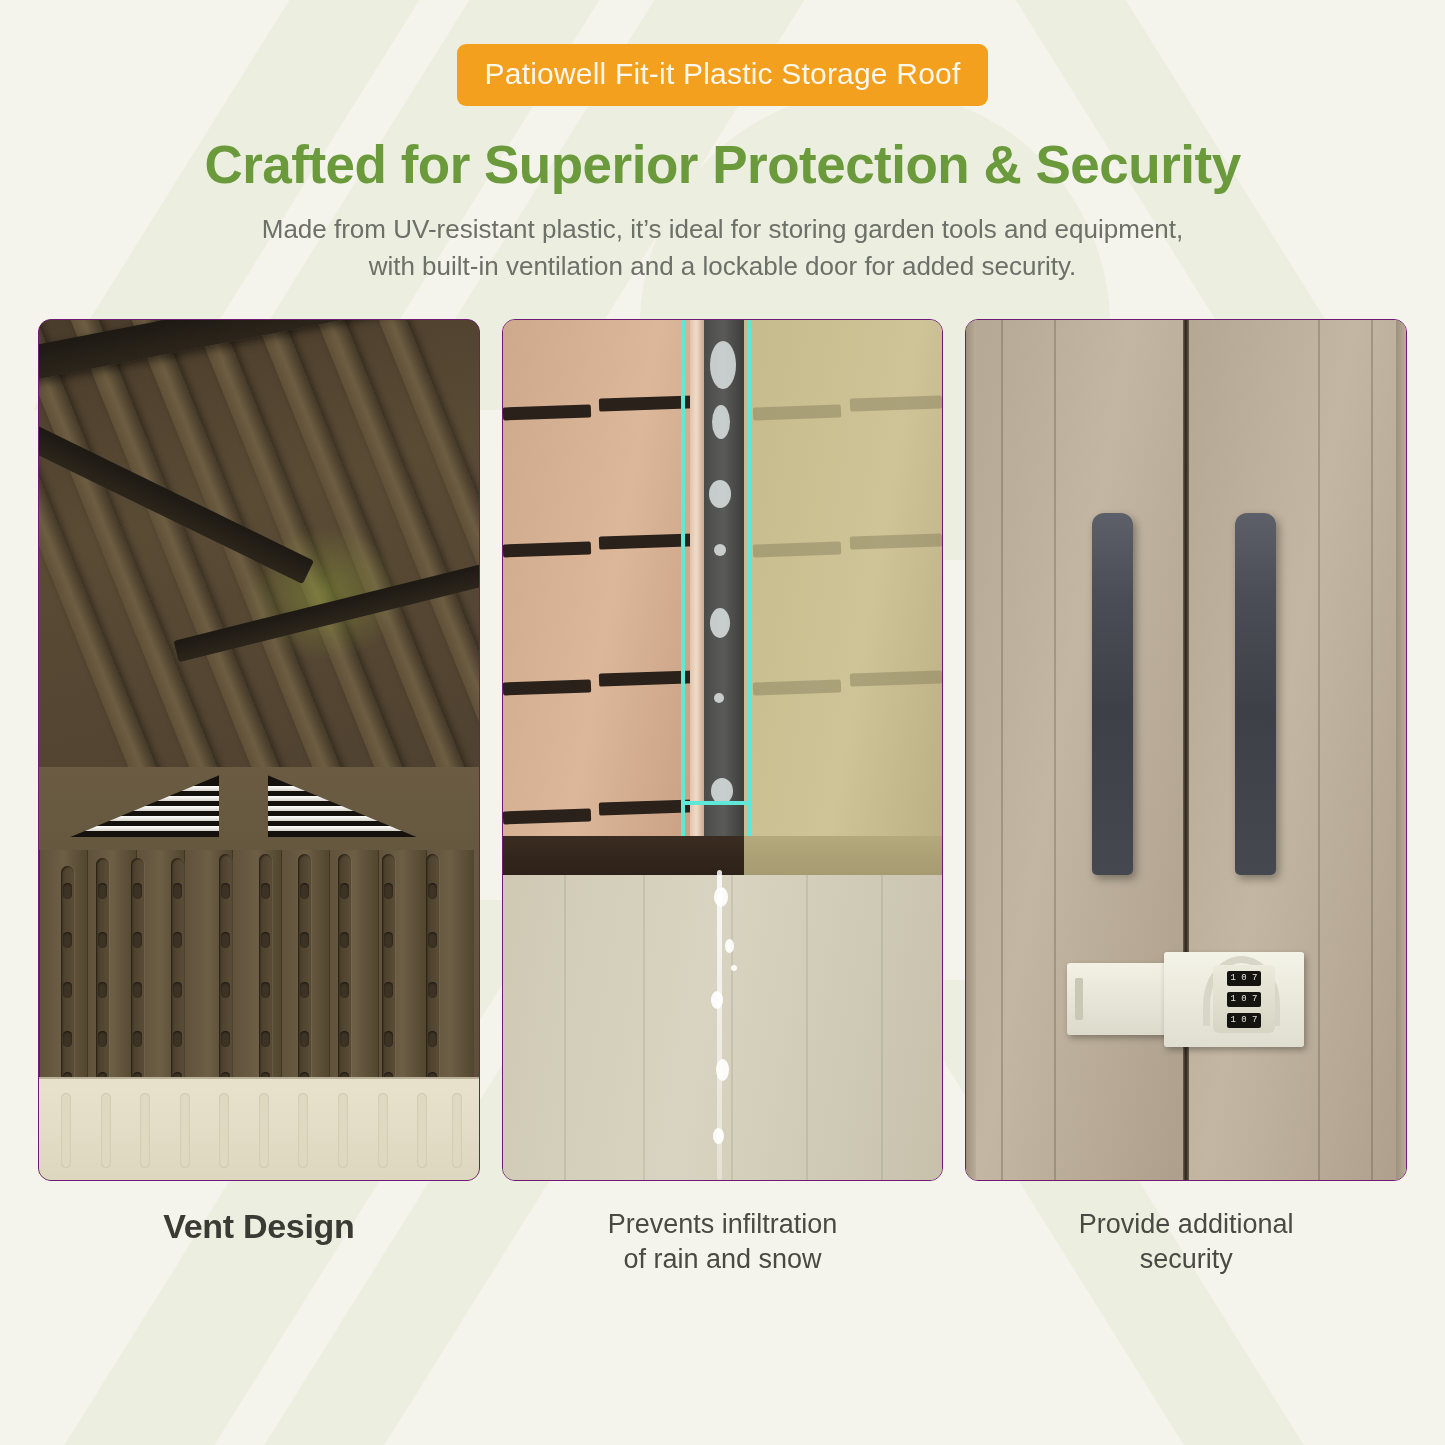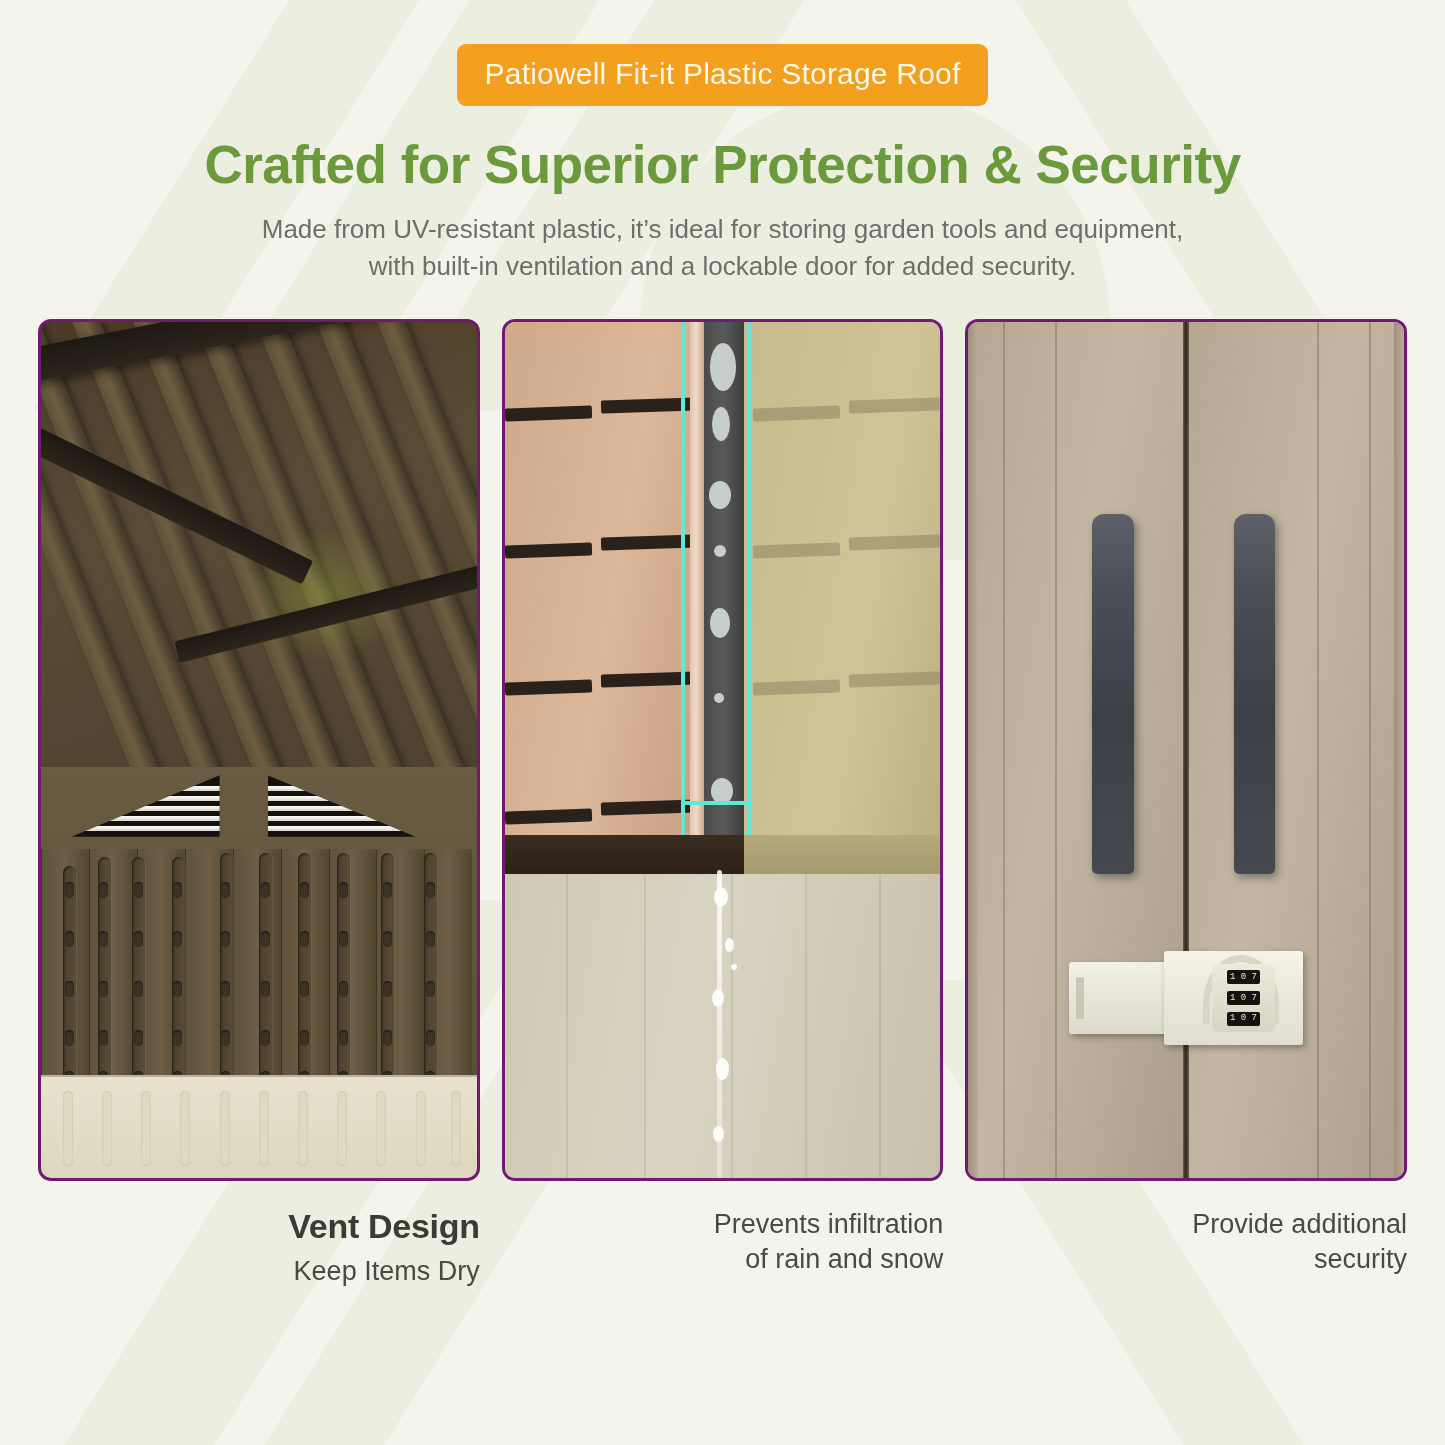--- a/index.html
+++ b/index.html
@@ -76,21 +76,21 @@
     gap:22px;
     padding:0 38px;
     margin-top:34px;
   }
   .card{ width:calc((100% - 44px)/3); }
 
   .photo{
     position:relative;
     height:862px;
     border-radius:13px;
-    border:3px solid #701a75;
+    border:1px solid #701a75;
     overflow:hidden;
     background:#2b2319;
   }
 
   
   .p1{ background:#3d3124; }
   .p1 .roof{
     position:absolute; left:0; top:0; width:100%; height:54%;
     background:linear-gradient(165deg,#4a3c2b 0%,#5a4b35 40%,#4f4130 100%);
     overflow:hidden;
@@ -295,21 +295,21 @@
     background:#15130f;
     border-radius:2px;
     display:flex; align-items:center; justify-content:space-around;
   }
   .p3 .dial span{
     color:#e9e7dc; font-size:9px; line-height:1;
     font-family:"Liberation Mono", monospace;
   }
 
   
-  .cap{ text-align:right; margin-top:26px; }
+  .cap{ text-align:center; margin-top:26px; }
   .cap-title{
     font-size:34px; font-weight:bold; color:#3b3b35;
     letter-spacing:-.3px;
   }
   .cap-sub{
     font-size:27px; color:#4a4a44; line-height:1.32;
     margin-top:8px;
   }
 </style>
 </head>
@@ -458,21 +458,20 @@
           <div class="base-rib" style="left:68%"></div>
           <div class="base-rib" style="left:77%"></div>
           <div class="base-rib" style="left:86%"></div>
           <div class="base-rib" style="left:94%"></div>
         </div>
       </div>
 
       <div class="cap">
         <div class="cap-title">Vent Design</div>
         <div class="cap-sub">
-          <div>Keep Items Dry</div>
         </div>
       </div>
     </div>
 
     <div class="card">
       <div class="photo p2">
         <div class="roof-left"></div>
         <div class="roof-right"></div>
 
         <div class="dark-slot" style="left:0%;  top:10%; width:20%;"></div>

